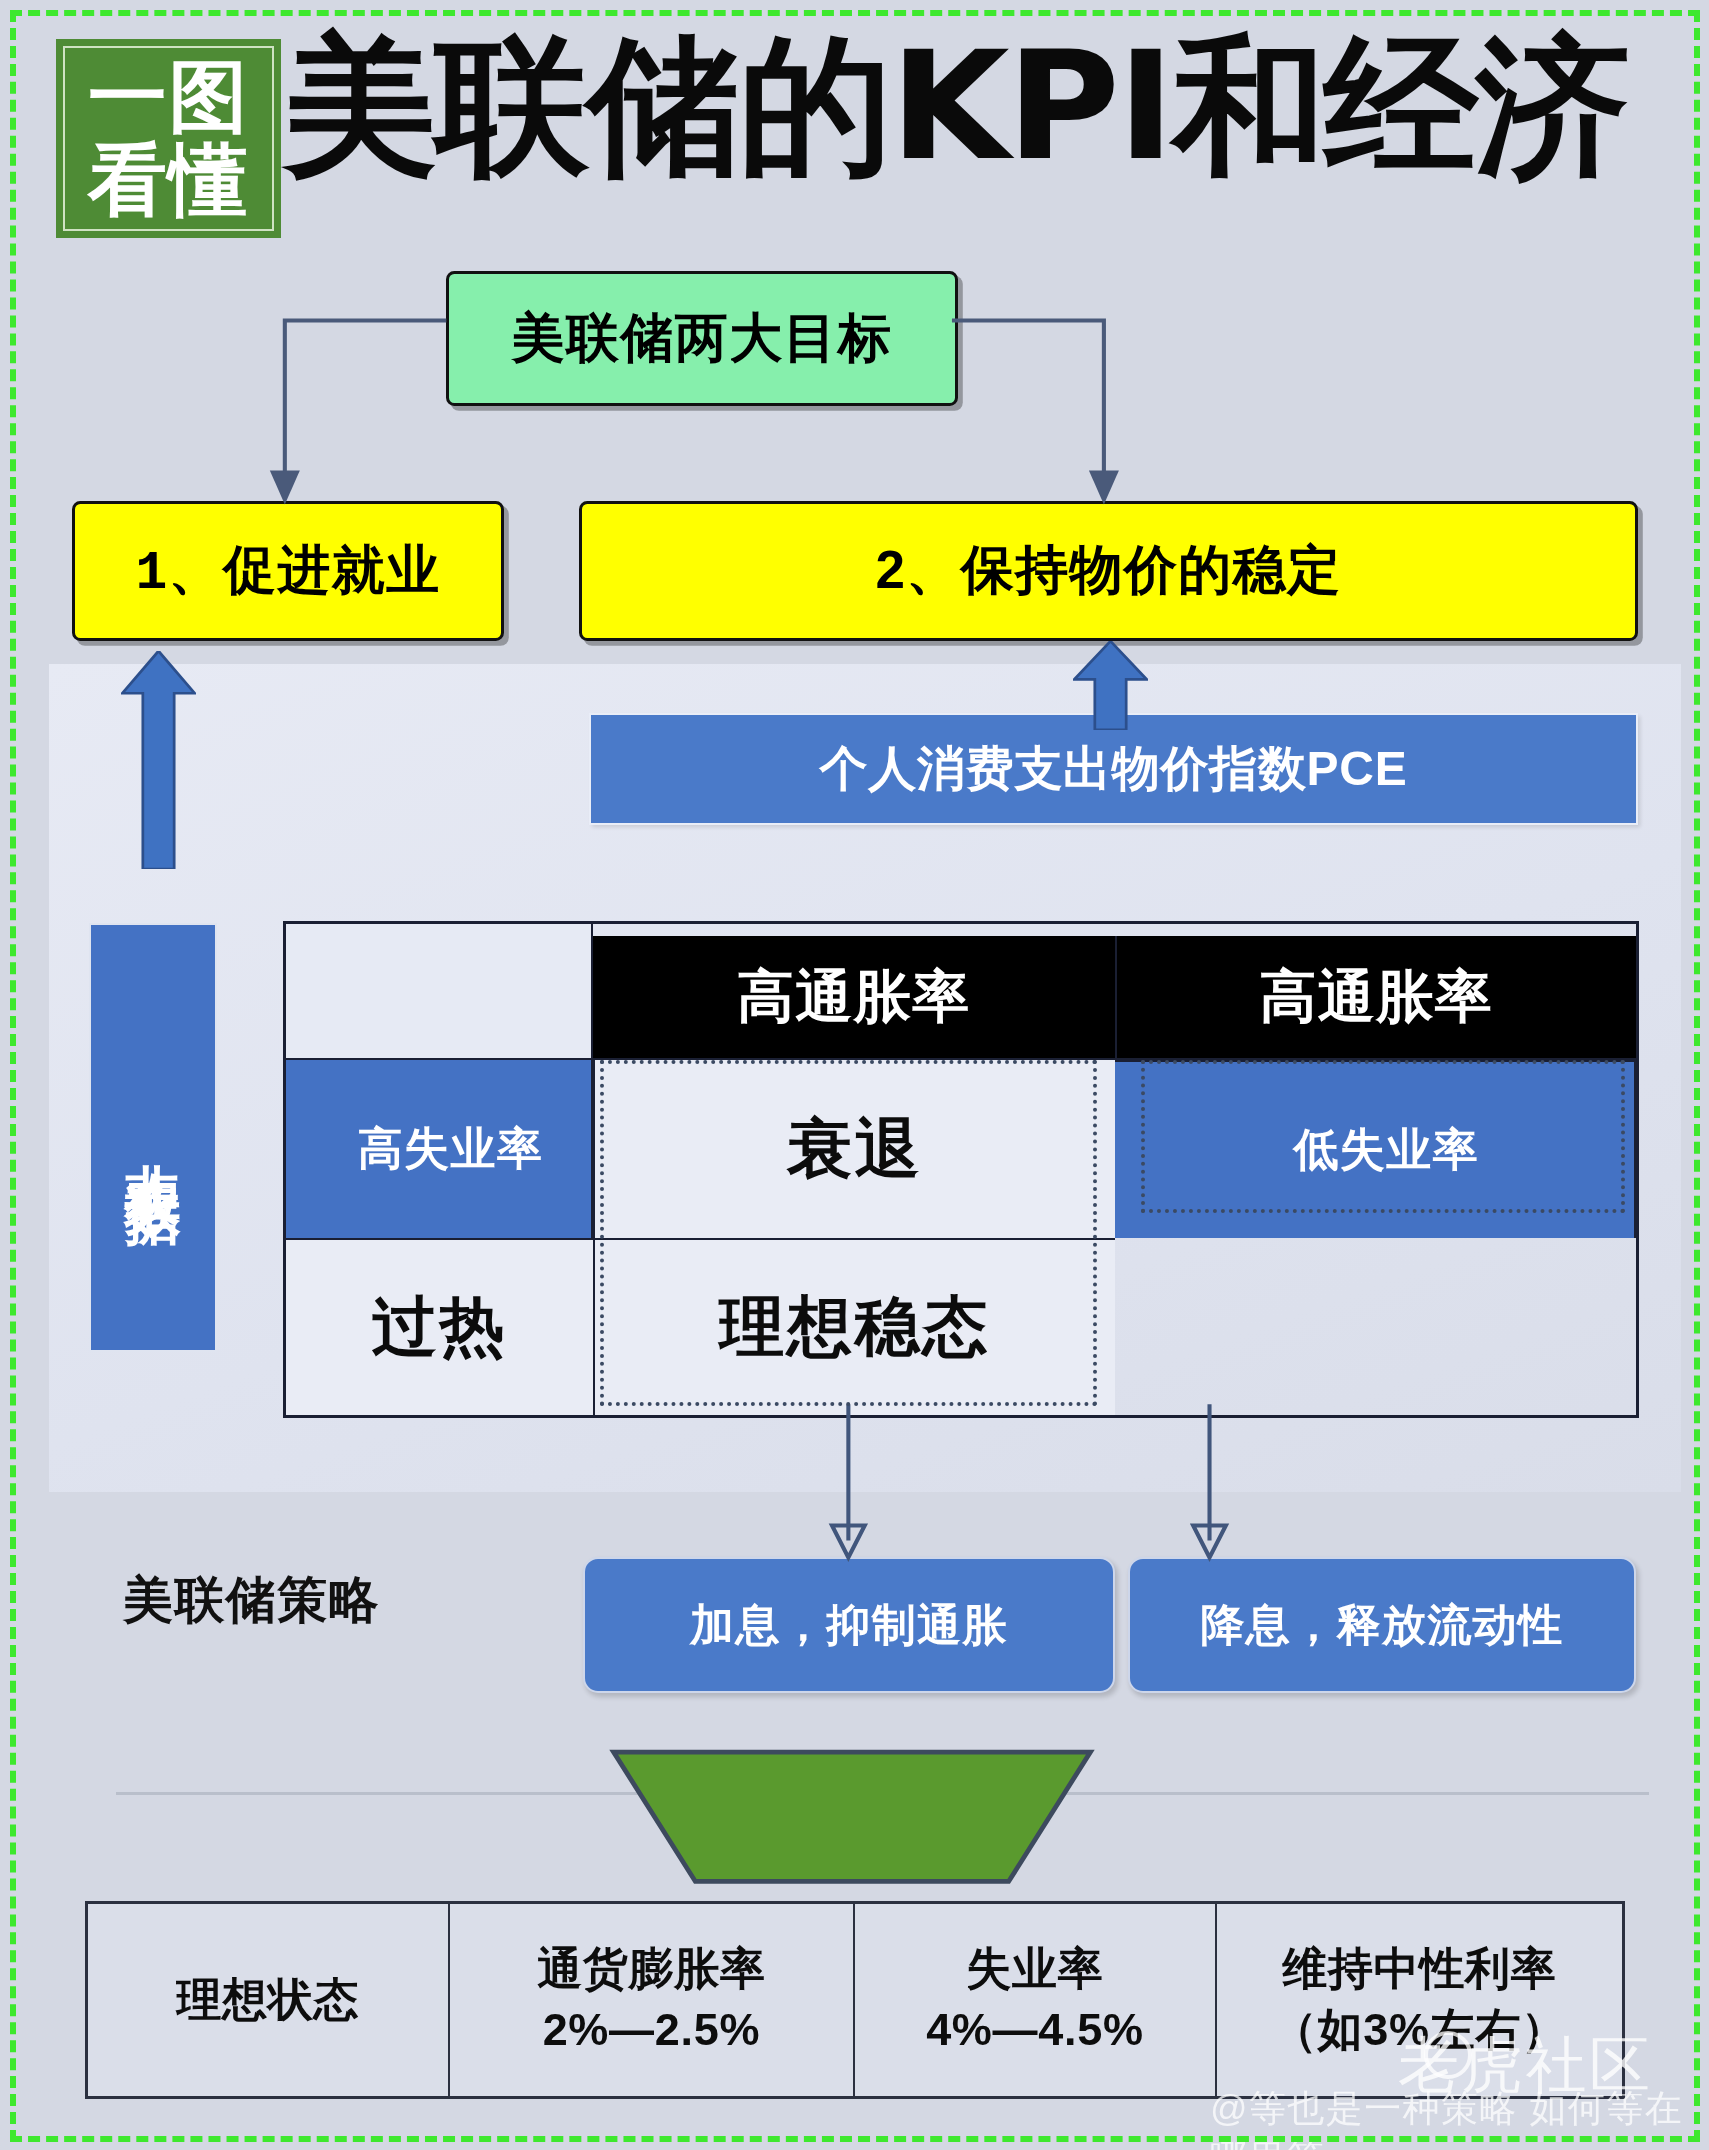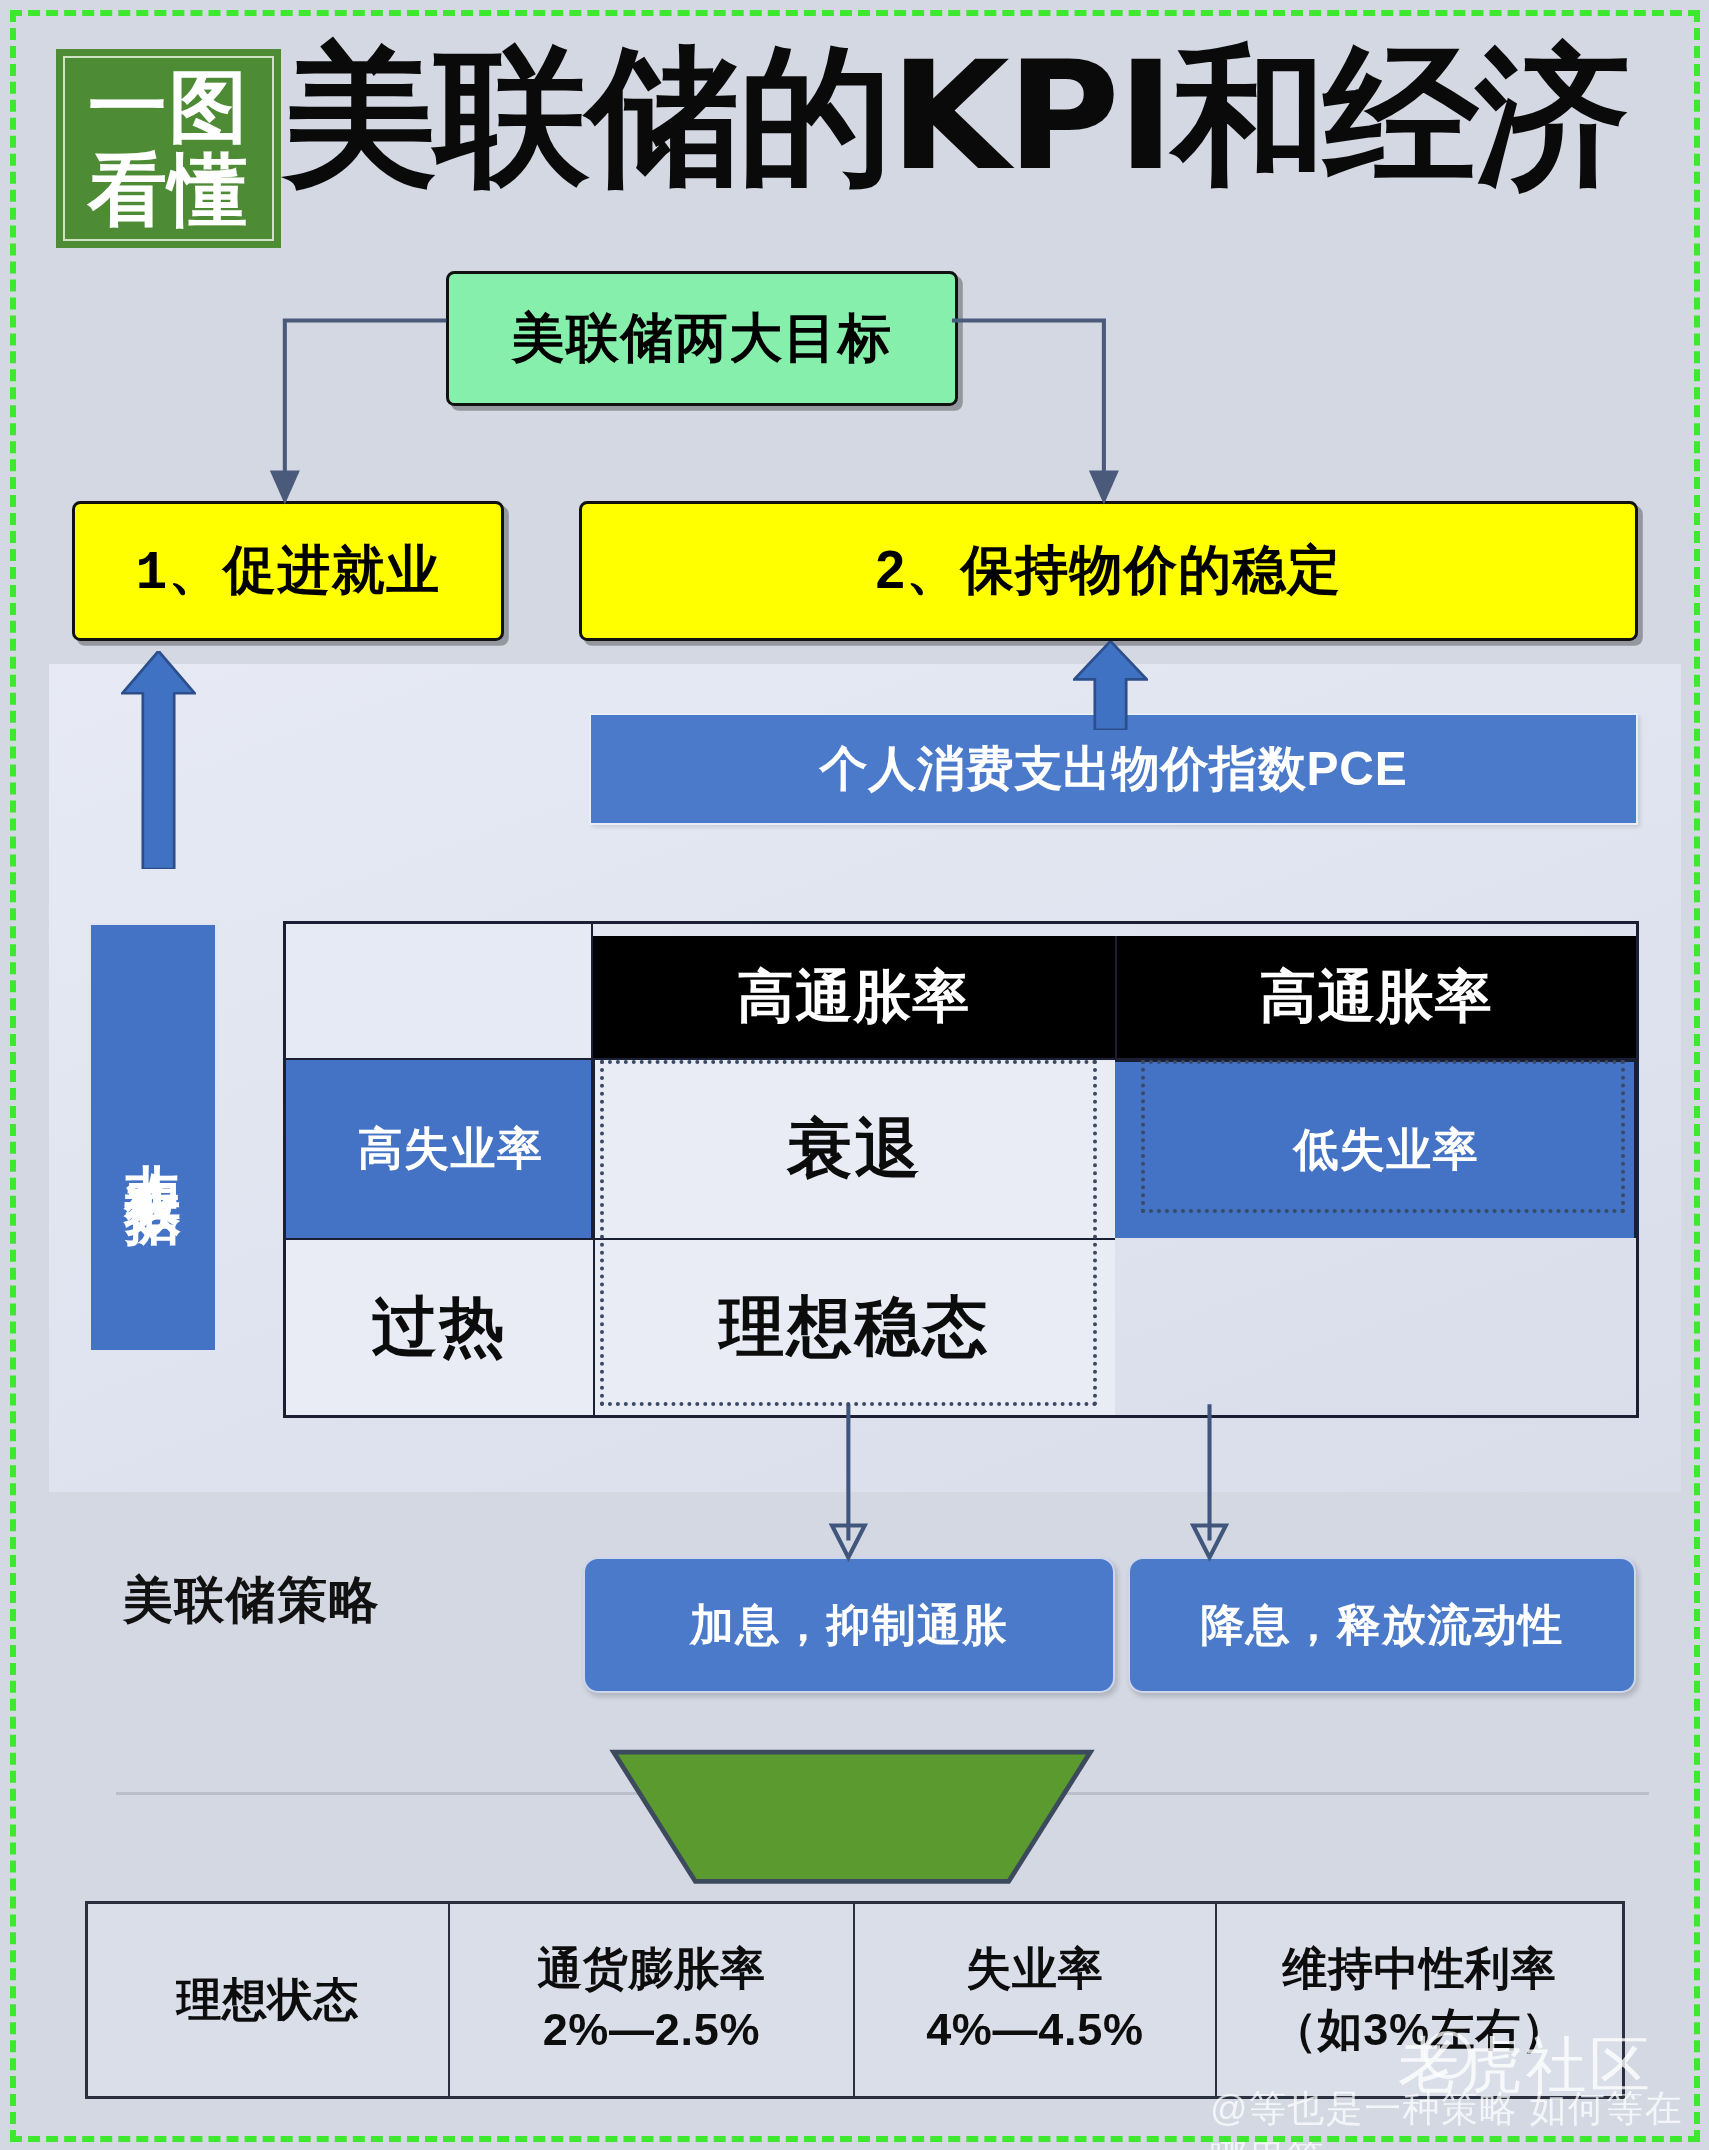--- a/index.html
+++ b/index.html
@@ -12,21 +12,21 @@
   .dashed-frame{
     position:absolute;left:9.5px;top:9.5px;
     width:1690px;height:2132px;
     border:6.8px dashed #3ee82e;
     box-sizing:border-box;
     pointer-events:none;
     z-index:40;
   }
 
   
-  .header{position:absolute;left:0;top:14px;width:1709px;height:252px;}
+  .header{position:absolute;left:0;top:4px;width:1709px;height:252px;}
   .badge{
     position:absolute;left:56px;top:35px;width:225px;height:199px;
     background:#4e8b35;
     box-sizing:border-box;
     padding:6.8px;
   }
   .badge-inner{
     width:100%;height:100%;
     border:2px solid #cfe2c3;
     box-sizing:border-box;

